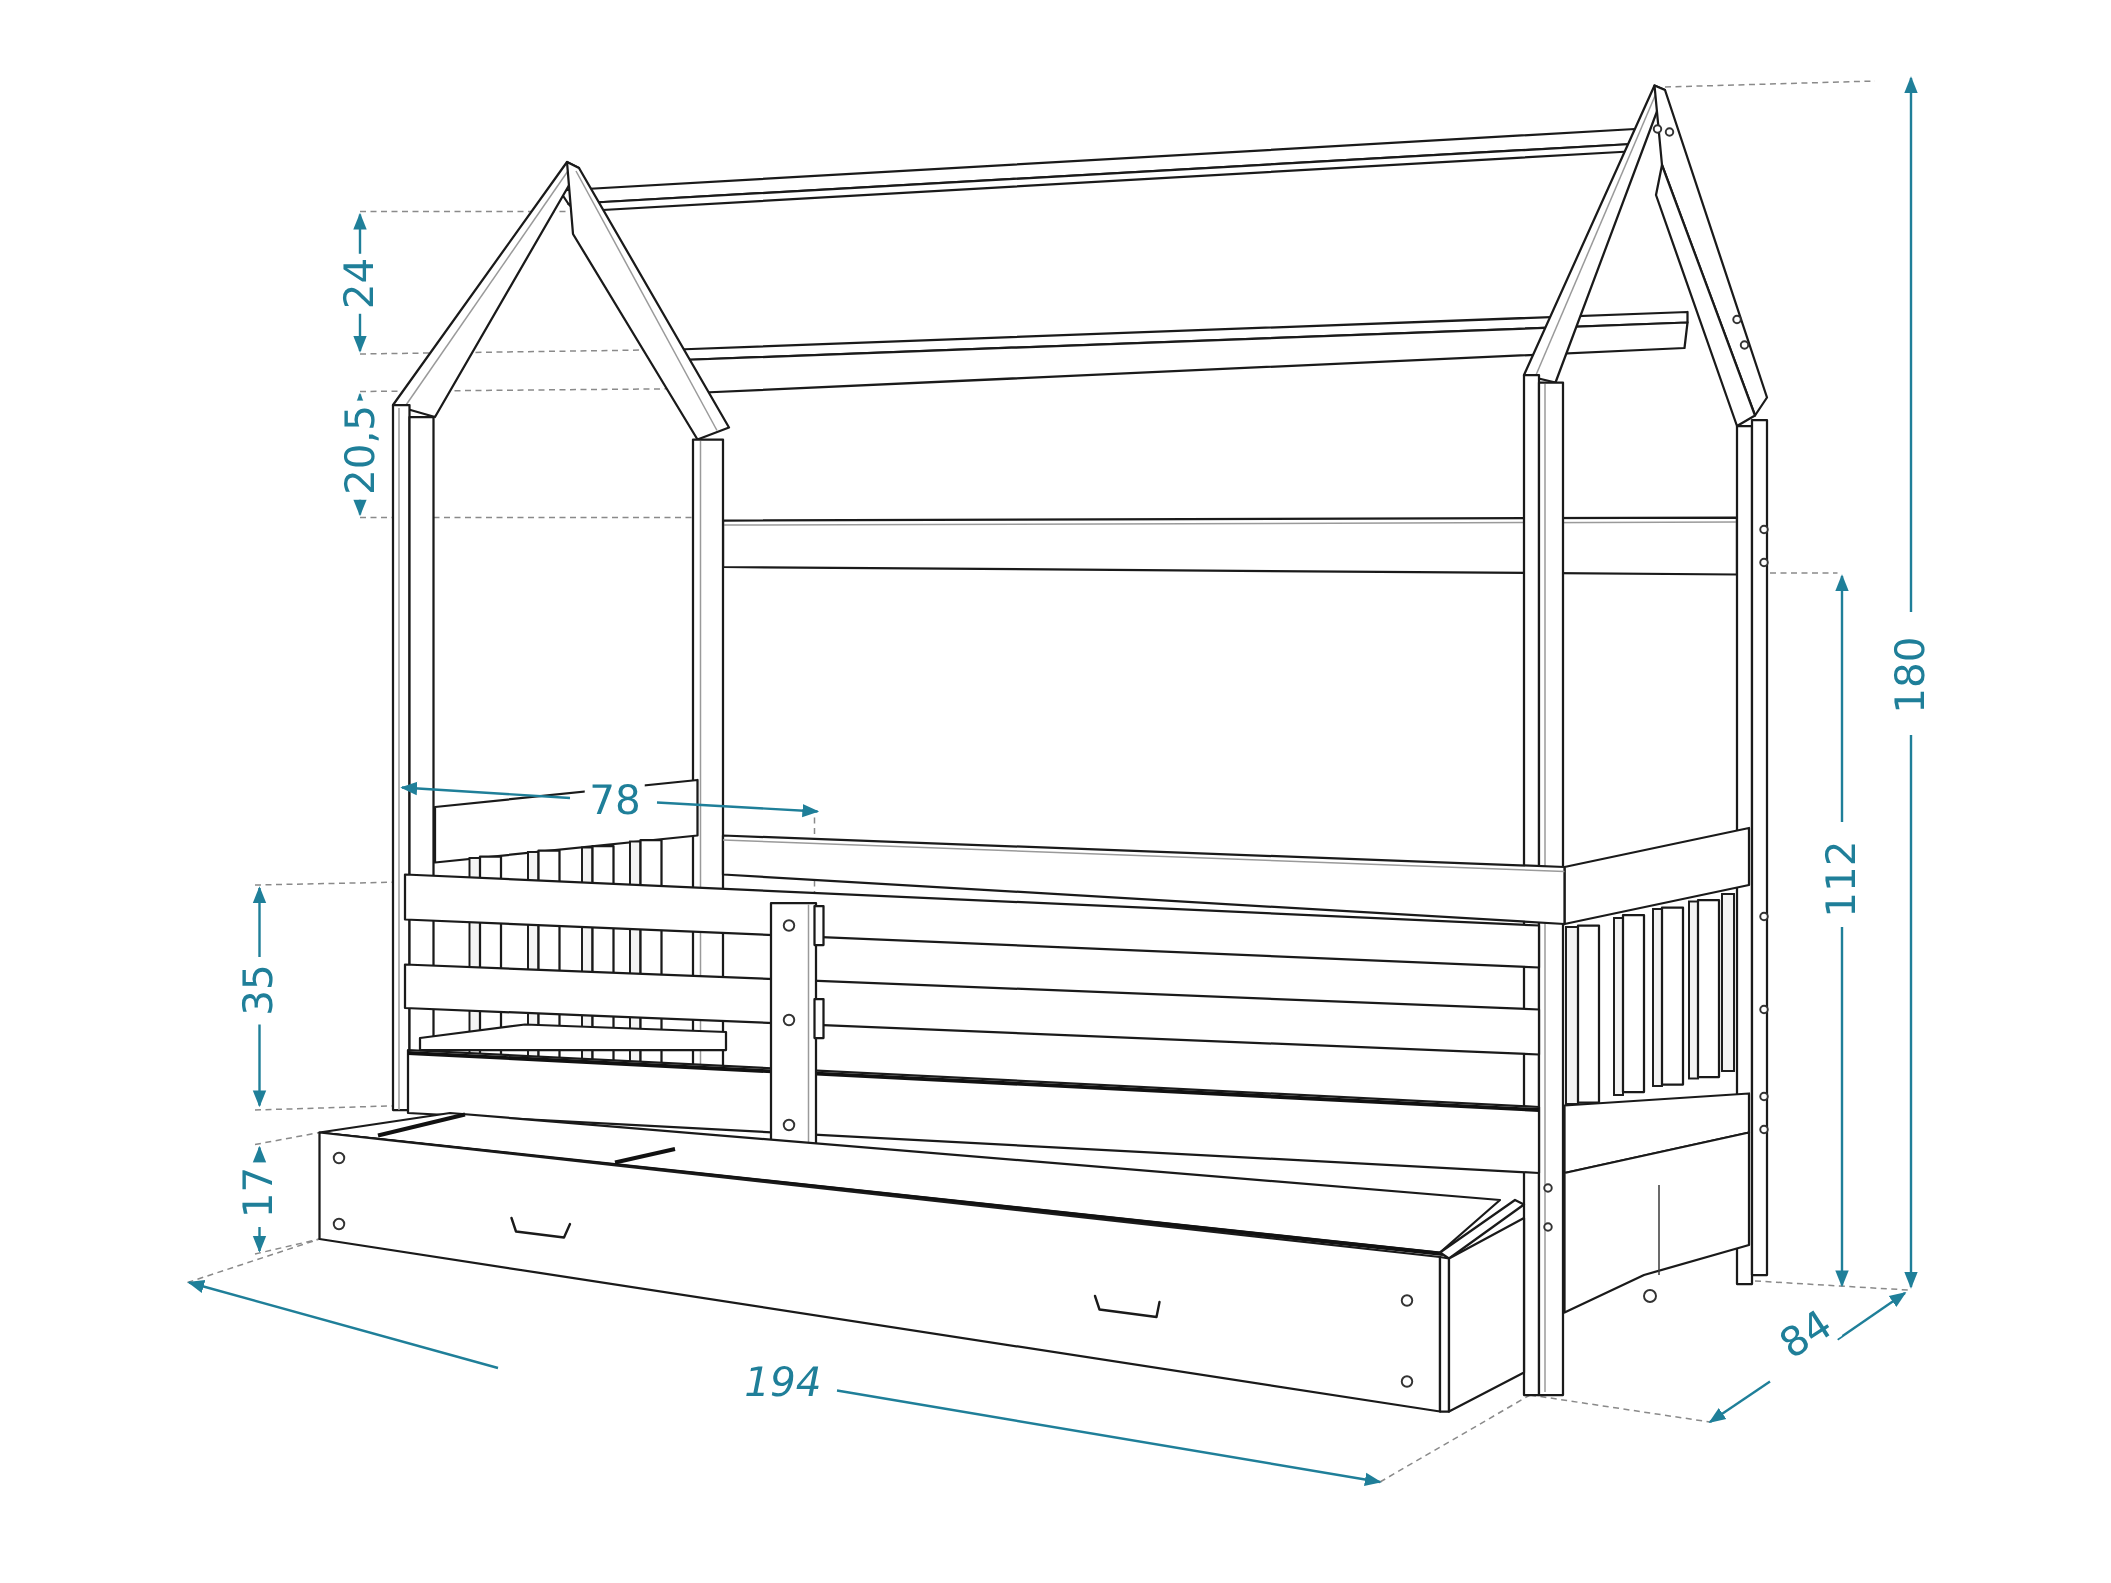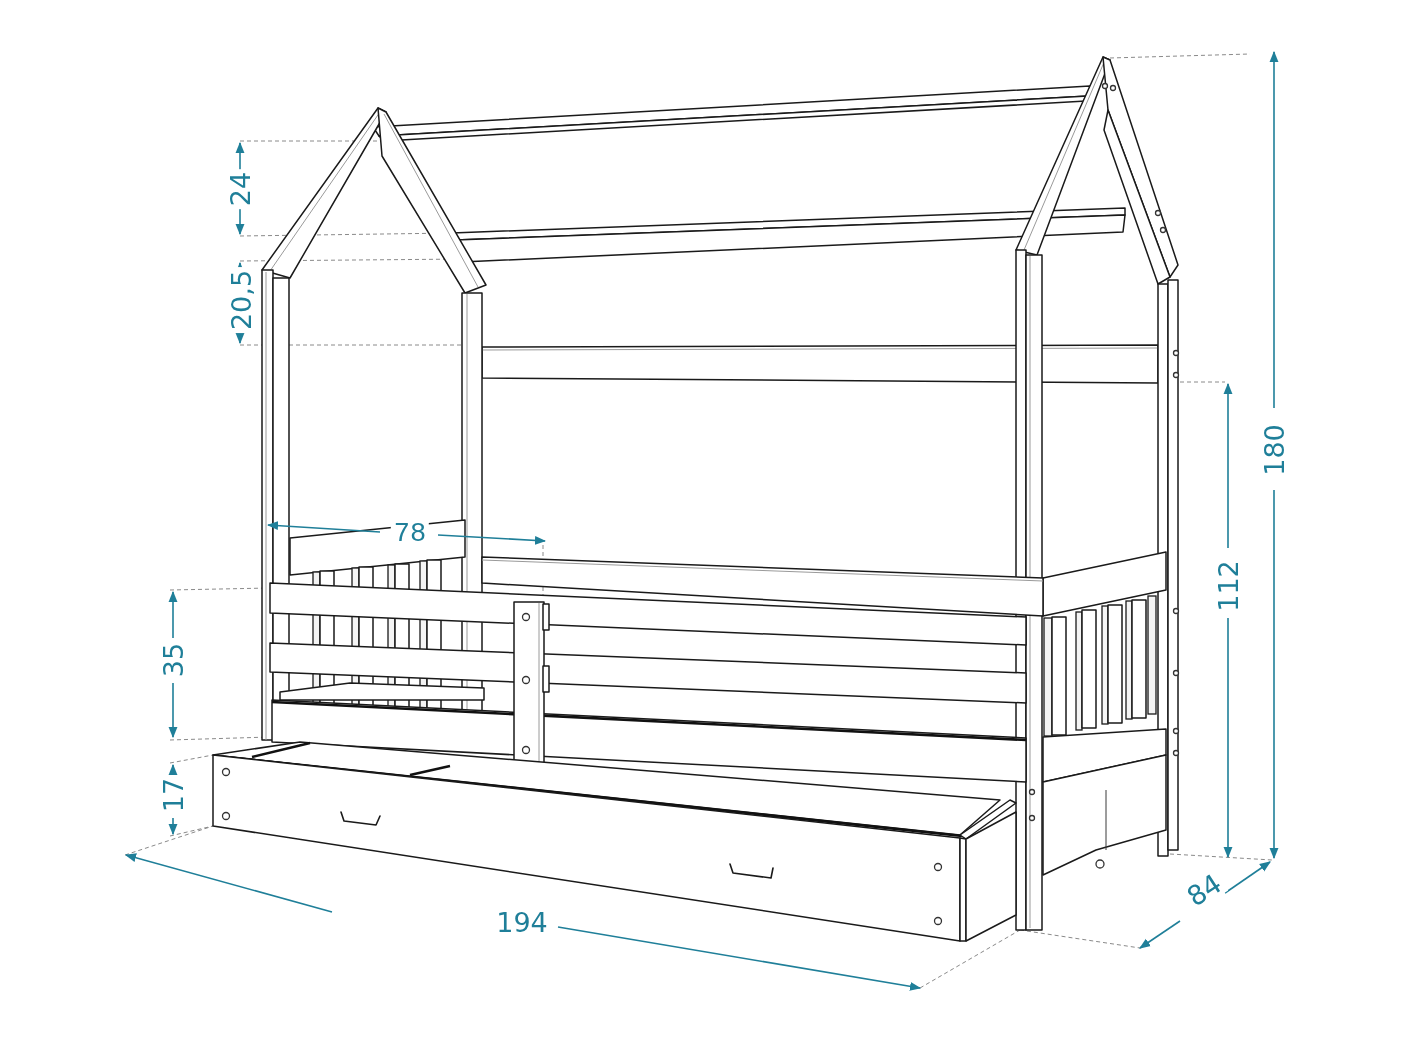--- a/index.html
+++ b/index.html
@@ -214,21 +214,21 @@
     <line class="dim" x1="1228" y1="384" x2="1228" y2="548" marker-start="url(#ah)"></line>
     <line class="dim" x1="1228" y1="618" x2="1228" y2="857" marker-end="url(#ah)"></line>
 
     <line class="dim" x1="1274" y1="52" x2="1274" y2="408" marker-start="url(#ah)"></line>
     <line class="dim" x1="1274" y1="490" x2="1274" y2="858" marker-end="url(#ah)"></line>
   </g>
 </svg>
 
 <span class="dimlabel vert" style="left:240px; top:189px;">24</span>
 <span class="dimlabel vert" style="left:241px; top:300px;">20,5</span>
-<span class="dimlabel centered" style="left:410px; top:534px;font-family:Liberation Mono, monospace;">78</span>
+<span class="dimlabel centered" style="left:410px; top:534px;">78</span>
 <span class="dimlabel vert" style="left:173px; top:660px;">35</span>
 <span class="dimlabel vert" style="left:173px; top:795px;">17</span>
-<span class="dimlabel centered" style="left:522px; top:922px; ">194</span>
+<span class="dimlabel centered" style="left:522px; top:922px; font-style:italic;">194</span>
 <span class="dimlabel" style="left:1188px; top:890px; transform:translate(-10%,-50%) rotate(-33deg);">84</span>
 <span class="dimlabel vert" style="left:1228px; top:586px;">112</span>
 <span class="dimlabel vert" style="left:1274px; top:450px;">180</span>
 
 </div>
 
 </body></html>

